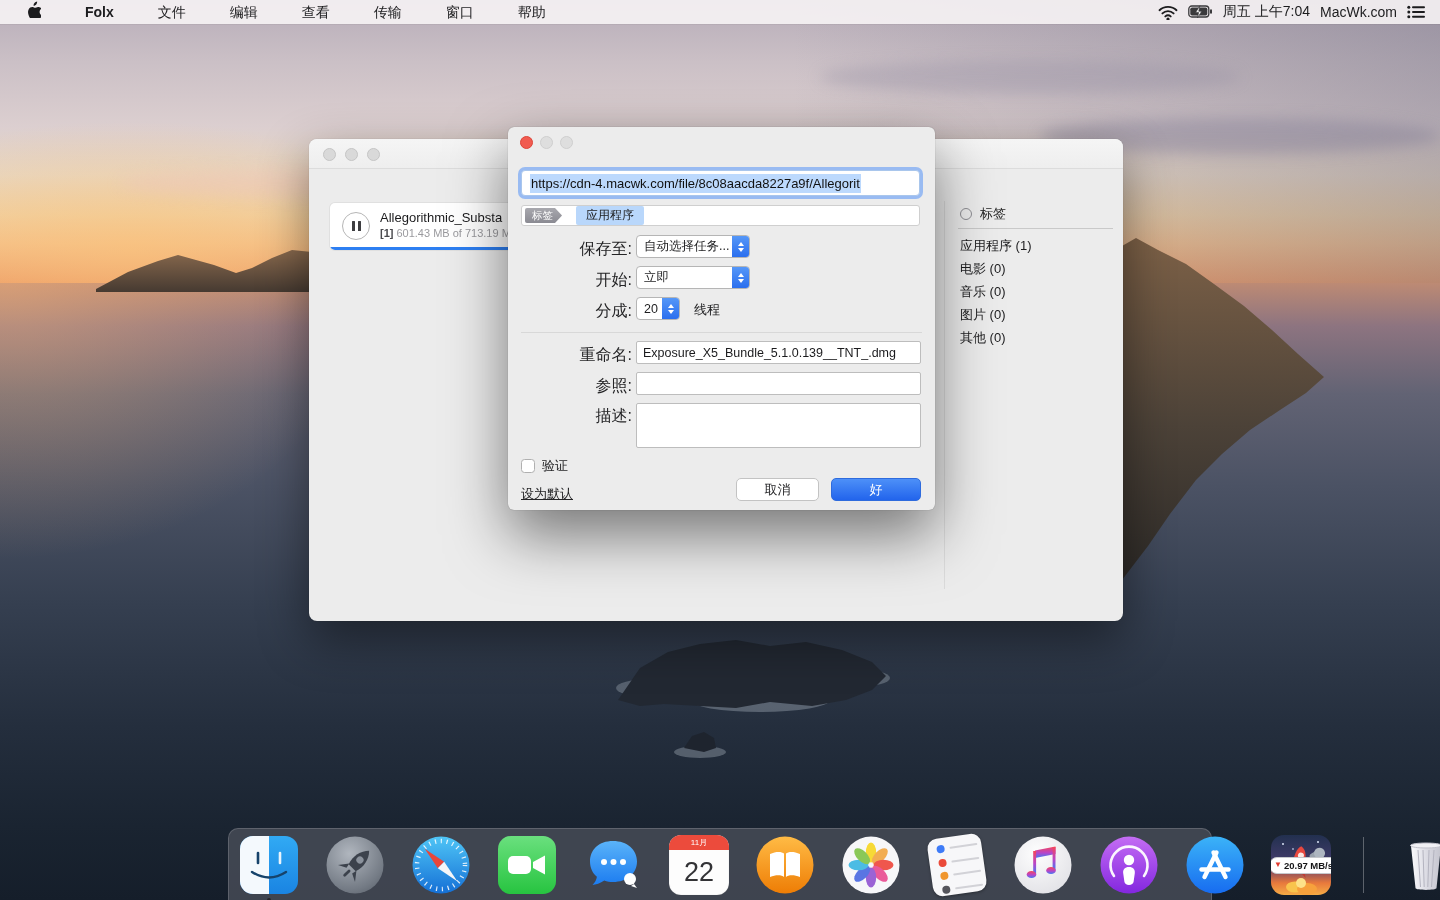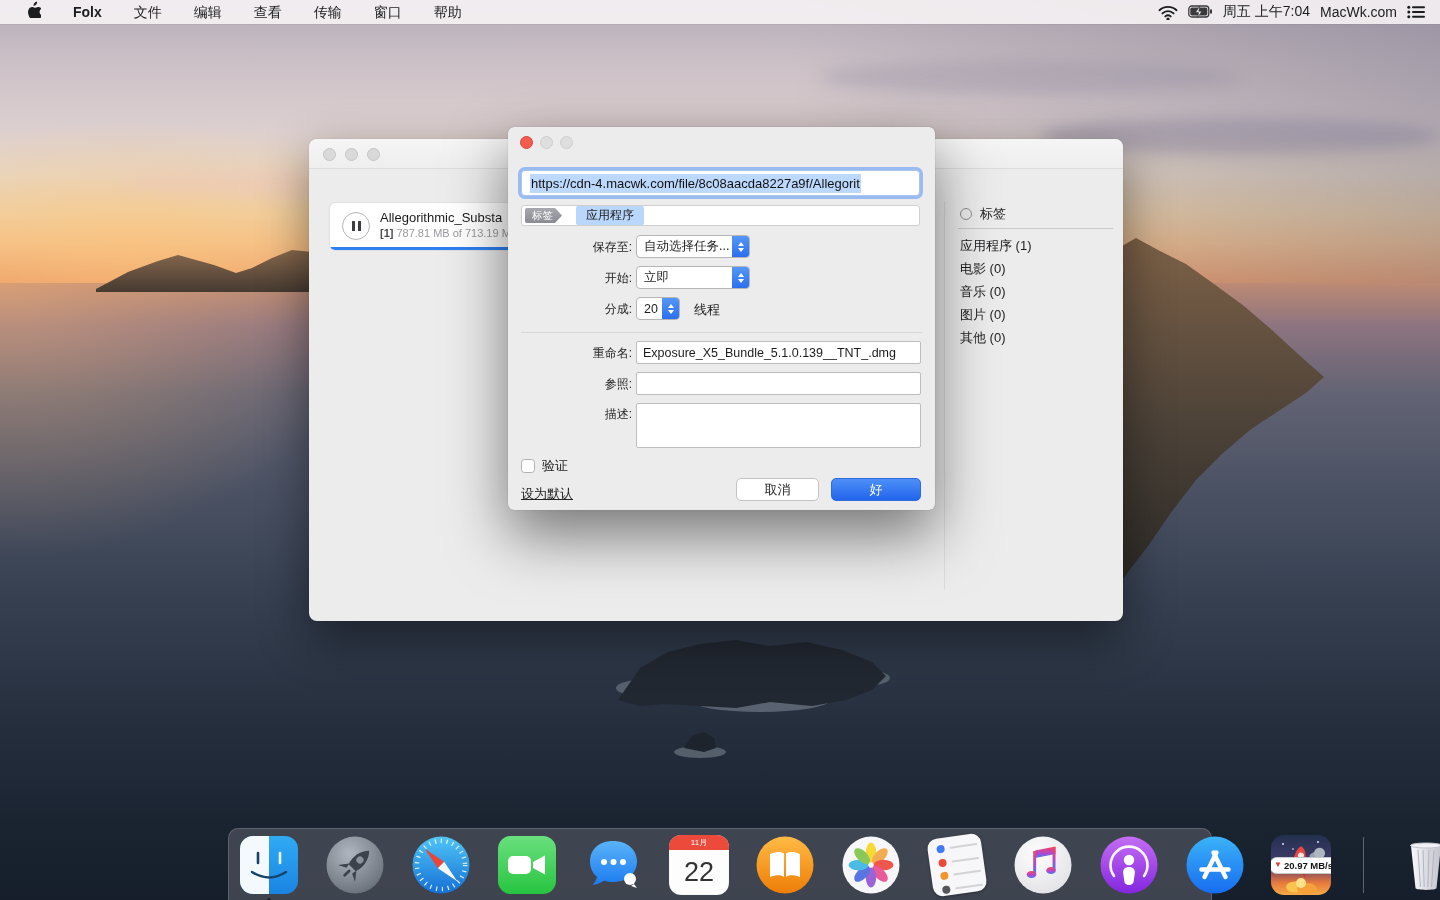--- a/index.html
+++ b/index.html
@@ -22,21 +22,21 @@
   .sea { position:absolute; left:0; top:283px; width:1440px; height:617px;
     background:linear-gradient(180deg,#bd8a74 0%,#8d7480 7%,#626374 18%,#4b5264 33%,#353f50 52%,#242e3d 72%,#1a2431 88%,#151e2a 100%); }
   .sea-glow-left { position:absolute; left:-160px; top:283px; width:560px; height:300px;
     background:radial-gradient(ellipse at 30% 0%,rgba(242,178,120,0.5),rgba(242,178,120,0) 65%); }
   .islands { position:absolute; left:0; top:0; }
 
   
   .menubar { position:absolute; left:0; top:0; width:1440px; height:24px;
     background:rgba(248,245,246,0.88); display:flex; align-items:center;
     font-size:14px; color:#1c1c1e; z-index:40; box-shadow:0 0 1px rgba(0,0,0,0.25); }
-  .menubar .left { display:flex; align-items:center; gap:4px; padding-left:12px; }
+  .menubar .left { display:flex; align-items:center; gap:16px; padding-left:12px; }
   .mb-item { padding:0 14px; line-height:24px; white-space:nowrap; }
   .mb-app { font-weight:700; }
   .menubar .right { margin-left:auto; display:flex; align-items:center; gap:10px; padding-right:14px; }
   .mb-status { white-space:nowrap; }
   .mb-ic { display:flex; align-items:center; }
 
   
   .folx-window { position:absolute; left:309px; top:139px; width:814px; height:482px;
     background:#ececec; border-radius:8px; box-shadow:0 18px 50px rgba(0,0,0,0.45), 0 0 1px rgba(0,0,0,0.3); z-index:10; }
   .fw-titlebar { position:absolute; left:0; top:0; width:100%; height:30px;
@@ -90,21 +90,21 @@
   .url-field span { background:#bcd9fd; font-size:13px; color:#111; white-space:nowrap; padding:2px 1px; }
 
   .tagline-field { position:absolute; left:13px; top:78px; width:399px; height:21px;
     background:#fff; border:1px solid #cfcfcf; border-radius:3px; display:flex; align-items:center; overflow:hidden; }
   .tag-pennant { height:15px; margin-left:3px; padding:0 9px 0 7px; display:flex; align-items:center;
     background:linear-gradient(180deg,#a8a8ae,#8a8a92); color:#fff; font-size:10.5px;
     clip-path:polygon(0 0, calc(100% - 7px) 0, 100% 50%, calc(100% - 7px) 100%, 0 100%);
     border-radius:2px 0 0 2px; }
   .tag-token { margin-left:14px; background:#b9d7fb; color:#1a1a1c; font-size:12px; padding:1px 10px; border-radius:2px; }
 
-  .fr-label { position:absolute; left:13px; width:111px; text-align:right; font-size:12px; color:#242426; }
+  .fr-label { position:absolute; left:13px; width:111px; text-align:right; font-size:16px; color:#242426; }
   .l-save{top:112px;} .l-start{top:143px;} .l-split{top:174px;}
   .l-ren{top:218px;} .l-ref{top:249px;} .l-desc{top:279px;}
 
   .popup { position:absolute; left:128px; height:23px; display:flex; align-items:stretch;
     border:1px solid #b5b5b5; border-radius:4px; background:#fff; overflow:hidden; }
   .p-save{top:108px; width:114px;} .p-start{top:139px; width:114px;} .p-split{top:170px; width:44px;}
   .popup .ptext { flex:1; display:flex; align-items:center; padding:0 7px; font-size:12.5px; color:#1d1d1f; white-space:nowrap; overflow:hidden; }
   .stepper { width:17px; background:linear-gradient(180deg,#5597f8,#2b6fee); display:flex; flex-direction:column;
     align-items:center; justify-content:center; gap:2px; }
   .stepper i { display:block; width:0; height:0; border-left:3.5px solid transparent; border-right:3.5px solid transparent; }
@@ -249,21 +249,21 @@
     <div class="fw-dot d3"></div>
   </div>
 
   <div class="dl-row">
     <div class="dl-pause">
         <i></i>
         <i></i>
       </div>
     <div class="dl-title">Allegorithmic_Substa</div>
     <div class="dl-meta">
-      <b>[1]</b><span>787.81 MB of 713.19 M</span>
+      <b>[1]</b><span>601.43 MB of 713.19 M</span>
     </div>
     <div class="dl-progress"></div>
   </div>
 
   <div class="fw-vdivider"></div>
 
   <div class="tags-panel-header">
     <span class="tp-circle"></span>
     <span>标签</span>
   </div>

